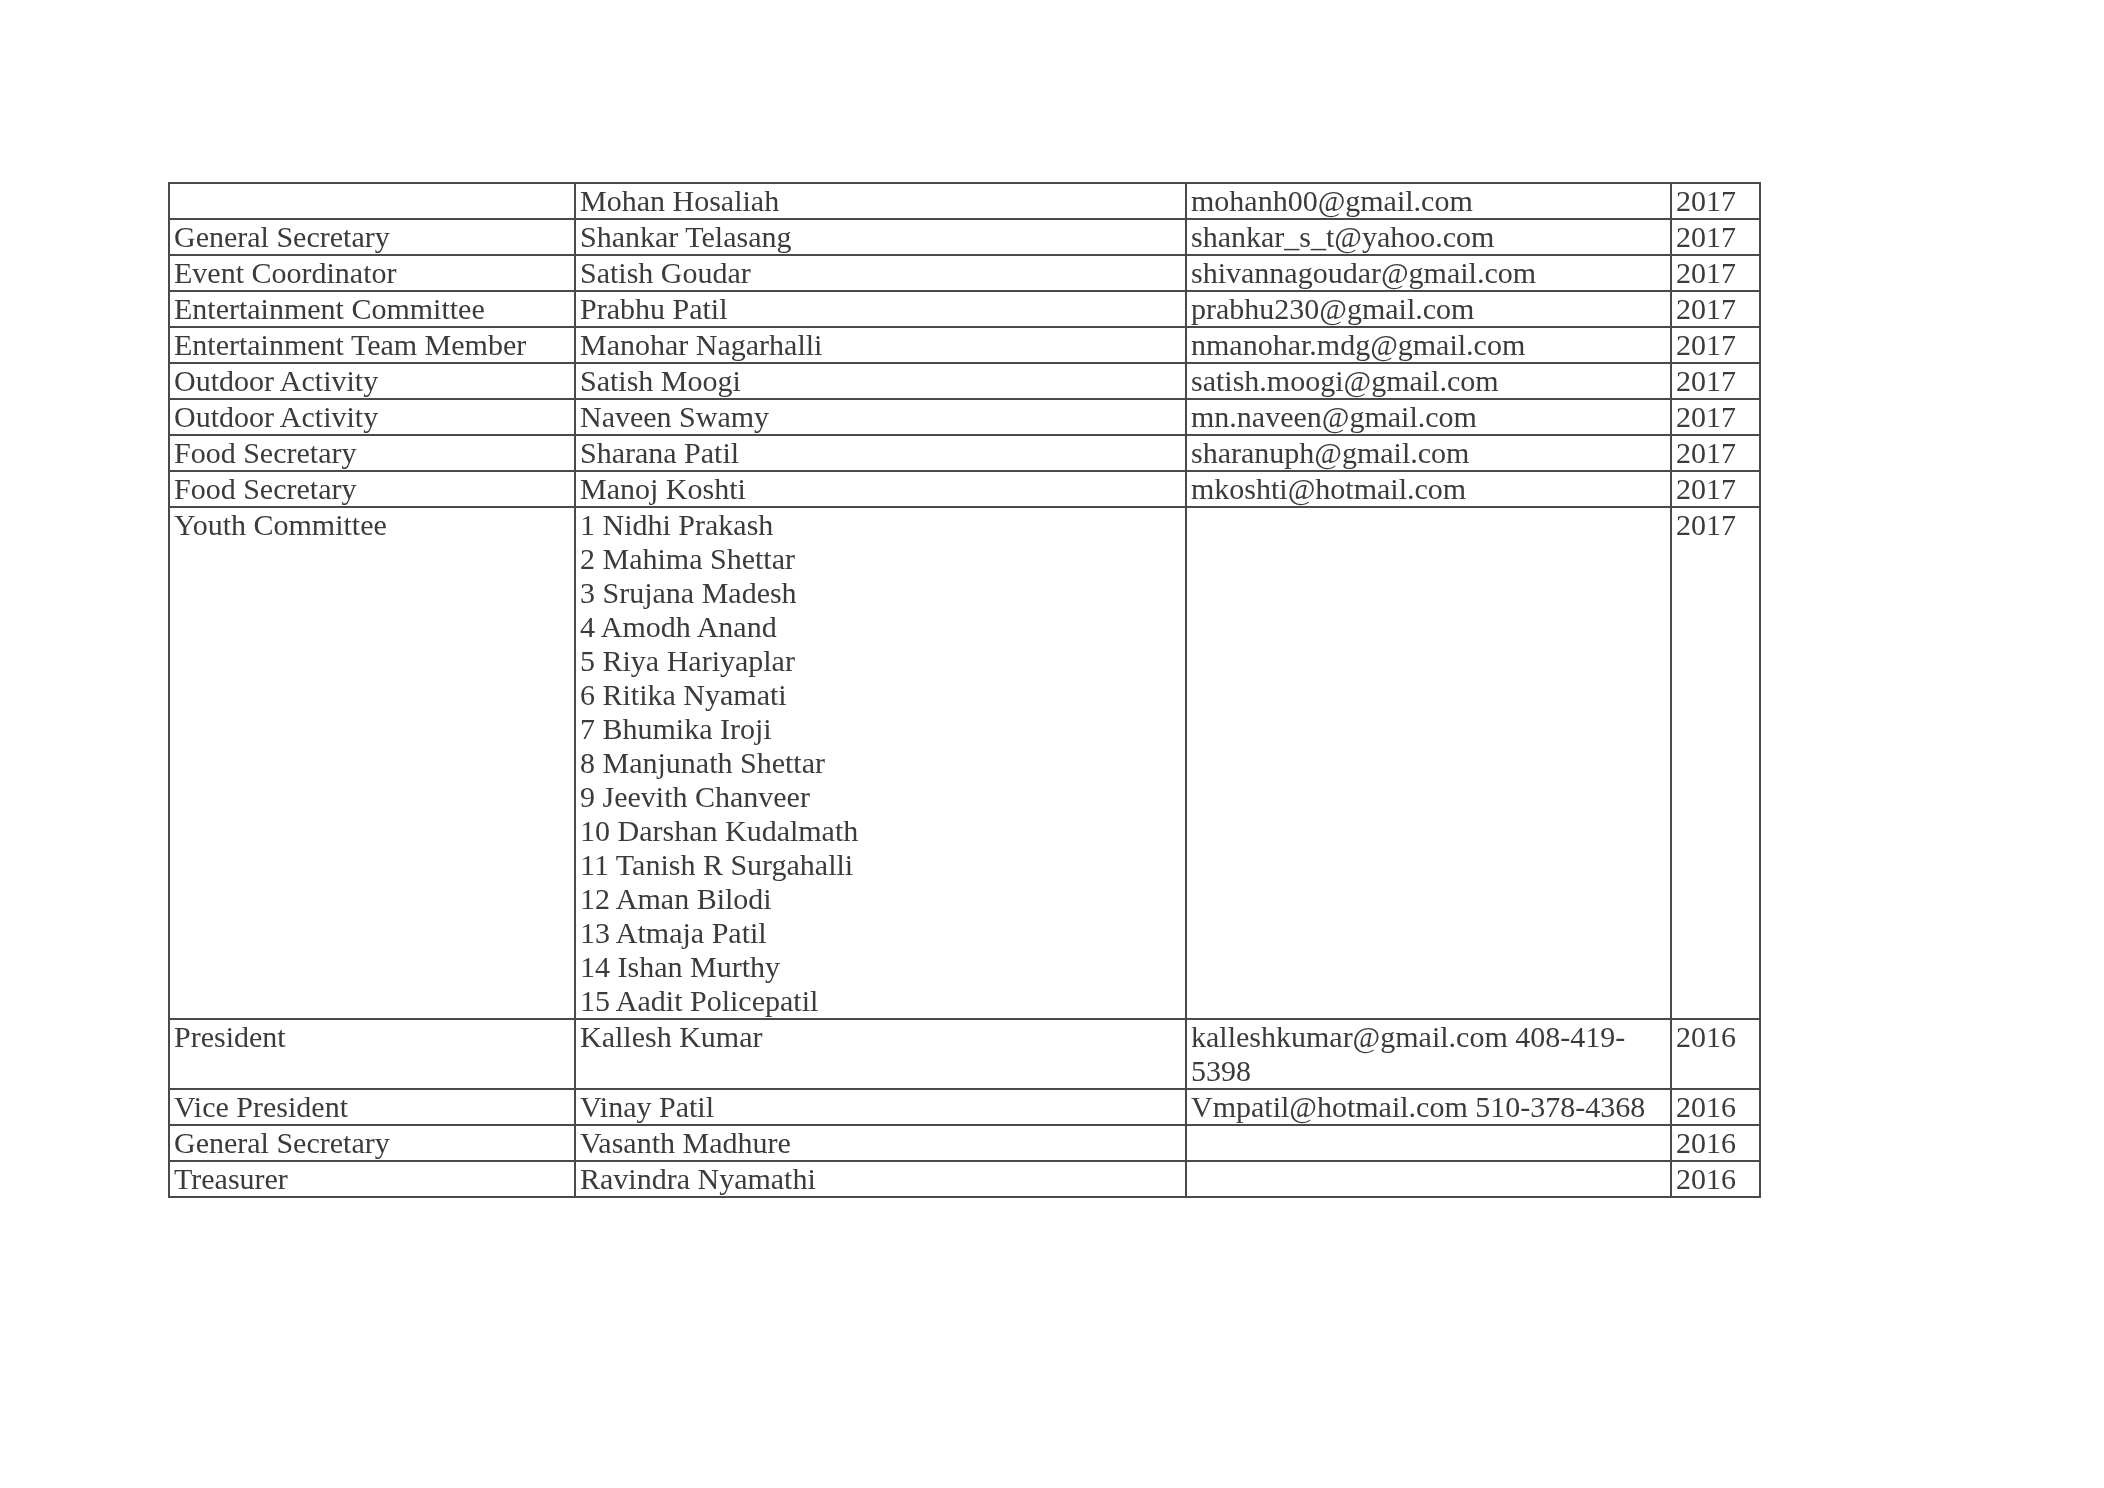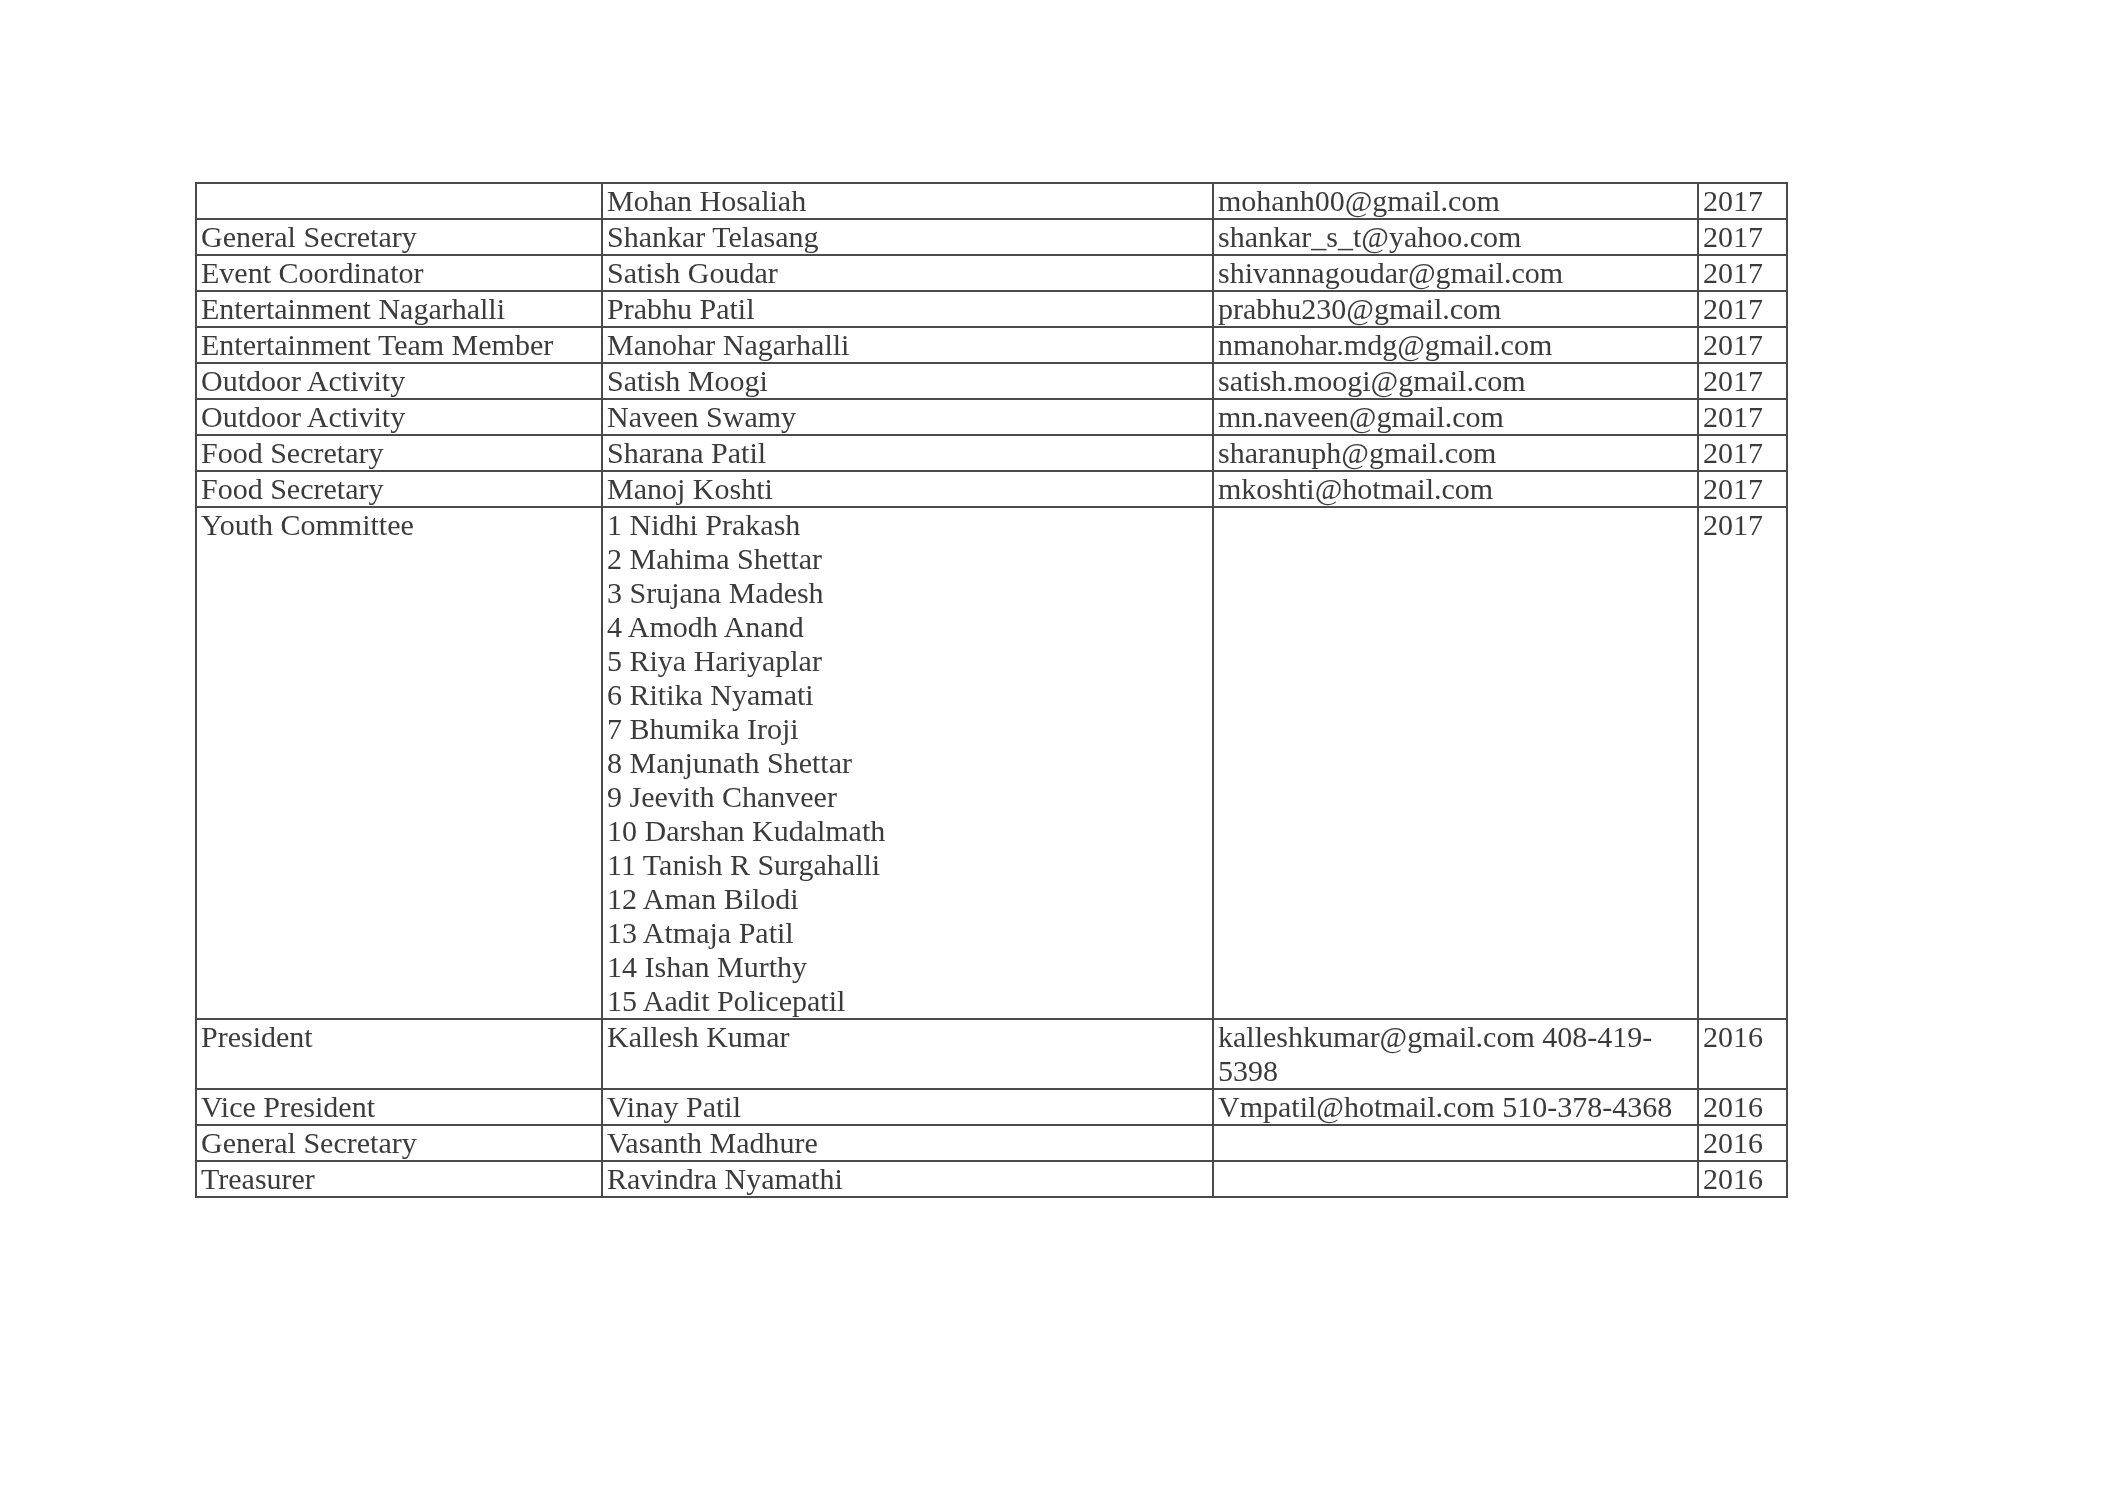--- a/index.html
+++ b/index.html
@@ -14,21 +14,21 @@
     font-family: "Liberation Serif", serif;
     overflow: hidden;
   }
   .doc-page {
     position: absolute;
     inset: 0;
     background: #ffffff;
   }
   table.officers {
     position: absolute;
-    left: 195px;
+    left: 168px;
     top: 182px;
     width: 1591px;
     border-collapse: collapse;
     table-layout: fixed;
   }
   table.officers td {
     border: 2px solid #4a4a4a;
     vertical-align: top;
     padding: 0 4px;
     font-size: 30px;
@@ -68,21 +68,21 @@
         <td>shankar_s_t@yahoo.com</td>
         <td>2017</td>
       </tr>
       <tr>
         <td>Event Coordinator</td>
         <td>Satish Goudar</td>
         <td>shivannagoudar@gmail.com</td>
         <td>2017</td>
       </tr>
       <tr>
-        <td>Entertainment Nagarhalli</td>
+        <td>Entertainment Committee</td>
         <td>Prabhu Patil</td>
         <td>prabhu230@gmail.com</td>
         <td>2017</td>
       </tr>
       <tr>
         <td>Entertainment Team Member</td>
         <td>Manohar Nagarhalli</td>
         <td>nmanohar.mdg@gmail.com</td>
         <td>2017</td>
       </tr>

